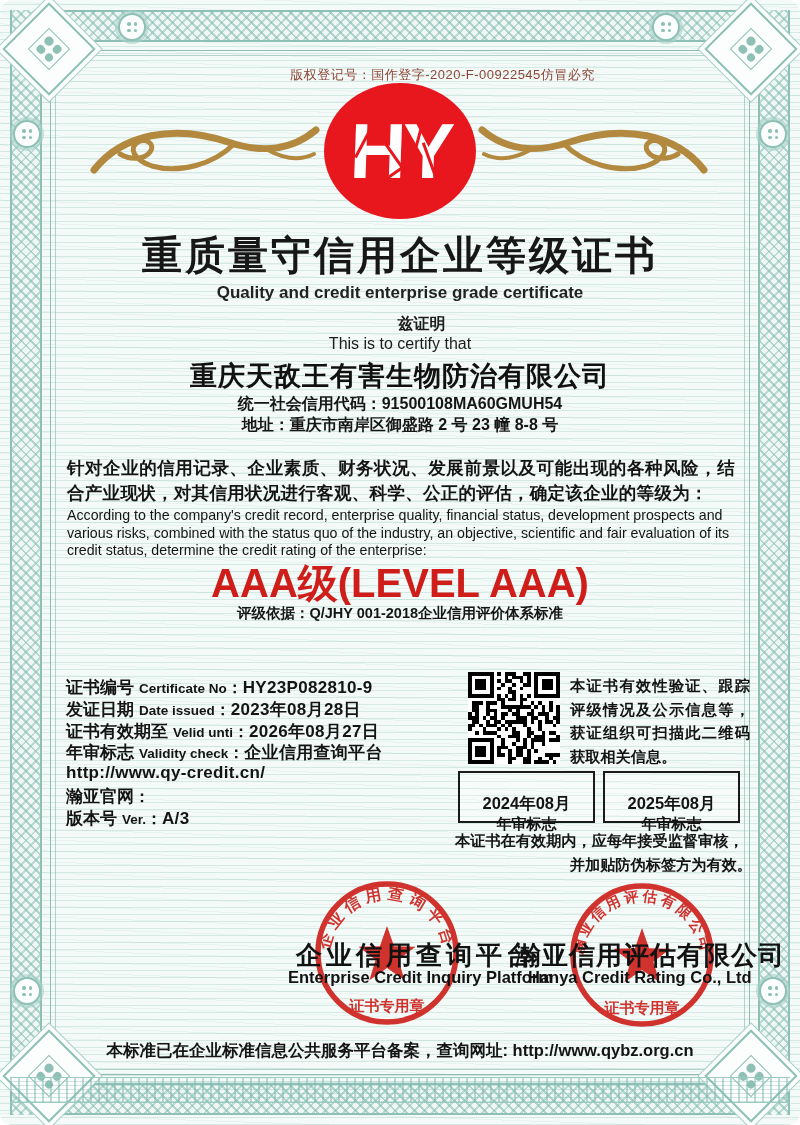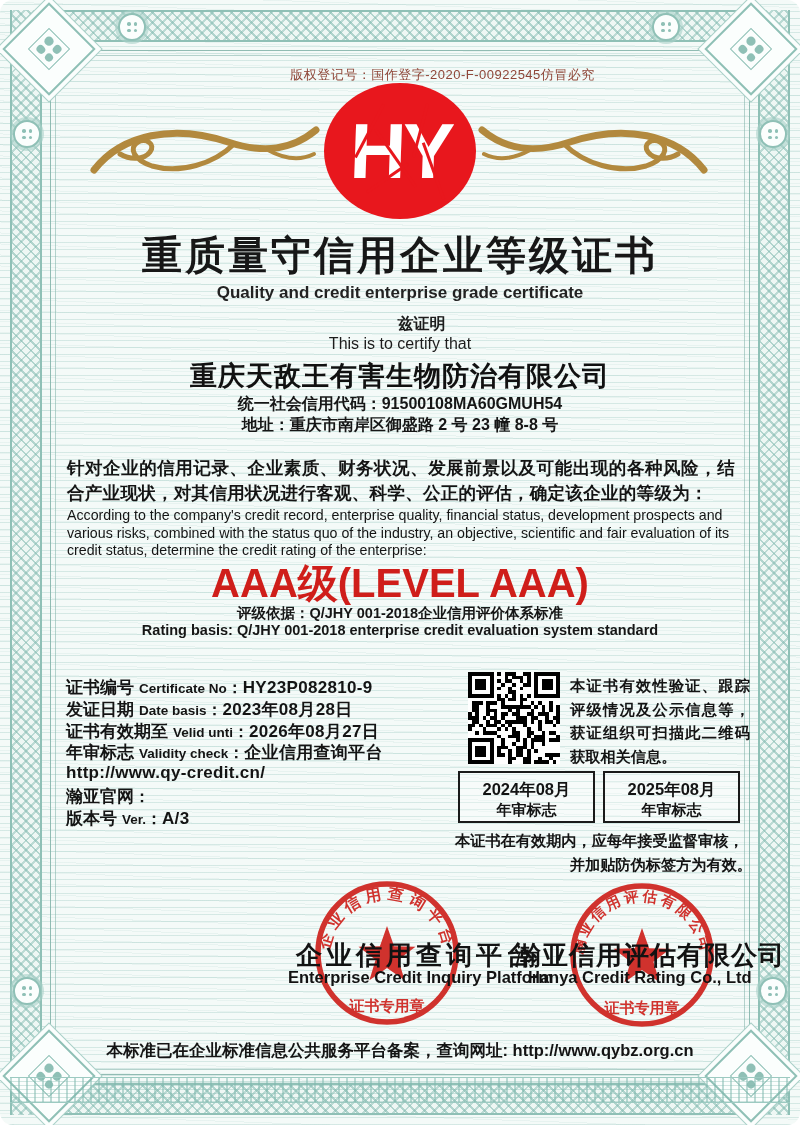--- a/index.html
+++ b/index.html
@@ -61,21 +61,21 @@
   .info-line { display:flex; align-items:baseline; height:21.8px; white-space:nowrap; }
   .info-line .zh { font-size:17px; font-weight:700; color:#141414; }
   .info-line .en { font-size:13.5px; font-weight:600; color:#141414; margin-left:5px; }
   .info-line .colon { font-size:16px; font-weight:700; color:#141414; }
   .info-line .val { font-size:17px; font-weight:600; color:#141414; letter-spacing:.3px; }
   
   .qr-box { position:absolute; left:468px; top:672px; width:92px; height:92px; background:#fff; }
   .qr-note { position:absolute; left:570px; top:674px; width:180px; font-size:15.2px; font-weight:700;
     color:#141414; line-height:23.5px; text-align:justify; }
   .year-badge { position:absolute; top:771px; width:137px; height:52px; border:2px solid #1a1a1a;
-    background:rgba(255,255,255,.25); text-align:center; padding-top:6px; }
+    background:rgba(255,255,255,.25); text-align:center; padding-top:20px; }
   .year-badge .l1 { font-size:16.5px; font-weight:700; color:#141414; }
   .year-badge .l2 { font-size:15px; font-weight:700; color:#141414; }
   .yb1 { left:458px; } .yb2 { left:603px; }
   .superv1 { position:absolute; left:455px; top:831px; width:297px; font-size:15.2px; font-weight:700; color:#141414; }
   .superv2 { position:absolute; left:455px; top:855px; width:297px; font-size:15.2px; font-weight:700; color:#141414; text-align:right; }
   
   .seal { position:absolute; width:150px; height:150px; }
   .seal1 { left:312px; top:878px; } .seal2 { left:567px; top:880px; }
   .org-zh { position:absolute; font-size:26px; font-weight:800; color:#121212; letter-spacing:4px; white-space:nowrap; }
   .org-en { position:absolute; font-size:16.5px; font-weight:600; color:#121212; white-space:nowrap; }
@@ -198,32 +198,31 @@
   <div class="certify-zh">兹证明</div>
   <div class="certify-en">This is to certify that</div>
   <div class="company">重庆天敌王有害生物防治有限公司</div>
   <div class="credit-code">统一社会信用代码：91500108MA60GMUH54</div>
   <div class="address">地址：重庆市南岸区御盛路 2 号 23 幢 8-8 号</div>
 
   <div class="para-zh">针对企业的信用记录、企业素质、财务状况、发展前景以及可能出现的各种风险，结合产业现状，对其信用状况进行客观、科学、公正的评估，确定该企业的等级为：</div>
   <div class="para-en">According to the company's credit record, enterprise quality, financial status, development prospects and various risks, combined with the status quo of the industry, an objective, scientific and fair evaluation of its credit status, determine the credit rating of the enterprise:</div>
   <div class="grade">AAA级(LEVEL AAA)</div>
   <div class="basis-zh">评级依据：Q/JHY 001-2018企业信用评价体系标准</div>
-  <div class="basis-en">Rating basis: Q/JHY 001-2018 enterprise credit evaluation system standard</div>
 
   <div class="info">
     <div class="info-line">
       <span class="zh">证书编号</span>
       <span class="en">Certificate No</span>
       <span class="colon">：</span>
       <span class="val">HY23P082810-9</span>
     </div>
     <div class="info-line">
       <span class="zh">发证日期</span>
-      <span class="en">Date basis</span>
+      <span class="en">Date issued</span>
       <span class="colon">：</span>
       <span class="val">2023年08月28日</span>
     </div>
     <div class="info-line">
       <span class="zh">证书有效期至</span>
       <span class="en">Velid unti</span>
       <span class="colon">：</span>
       <span class="val">2026年08月27日</span>
     </div>
     <div class="info-line">

